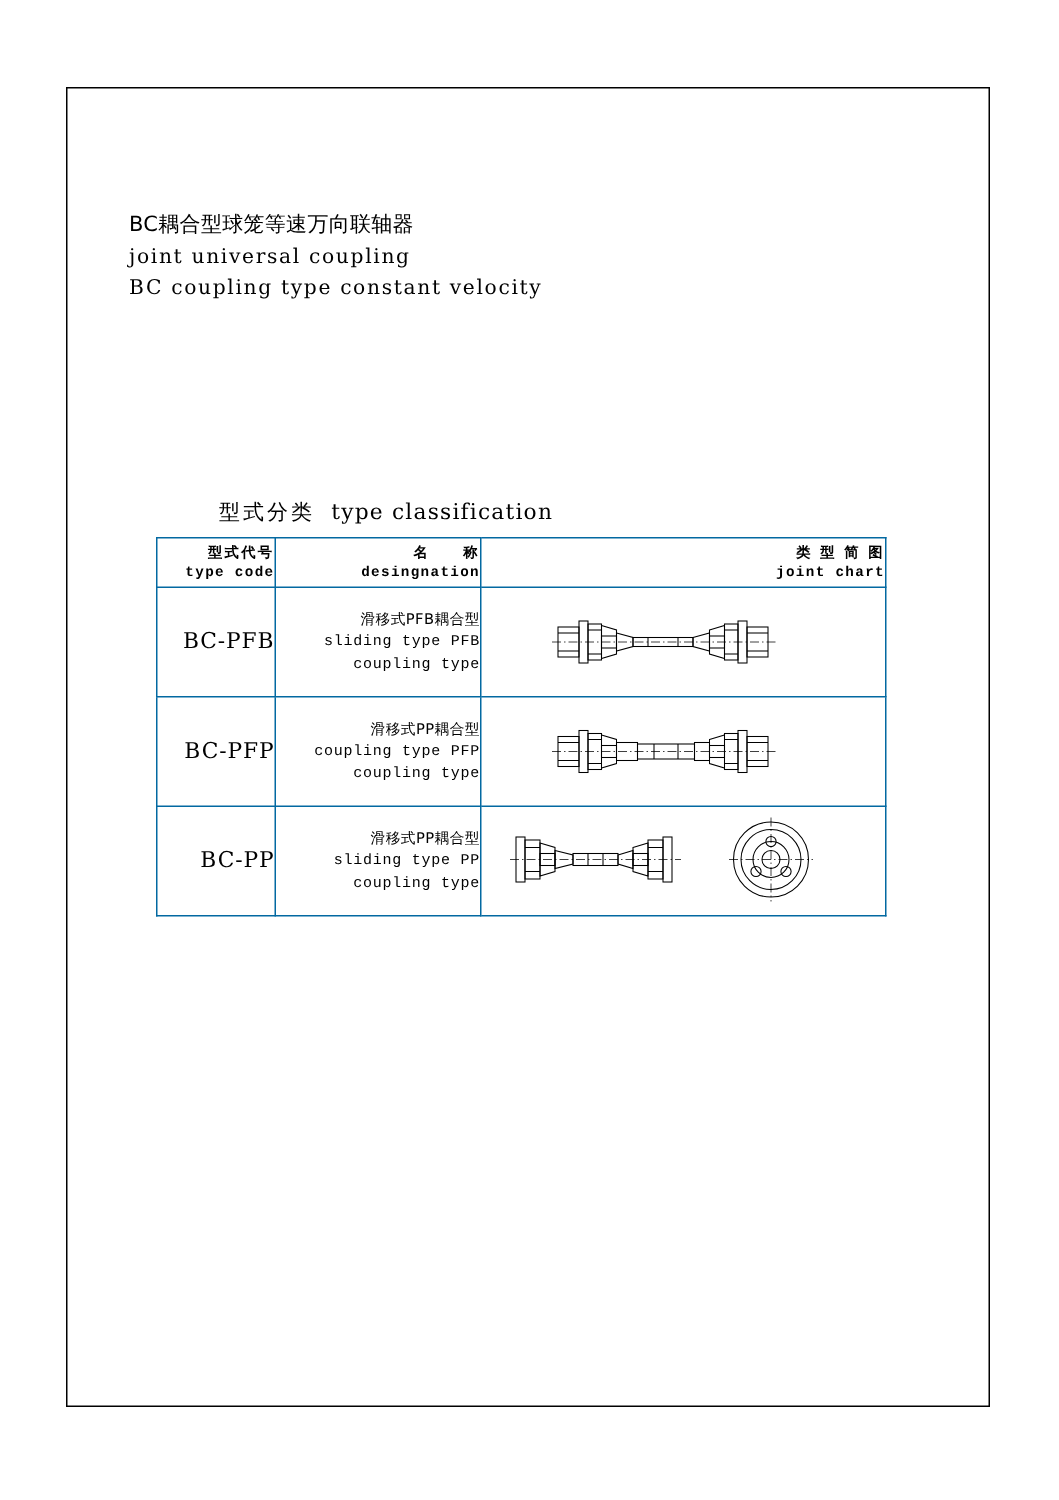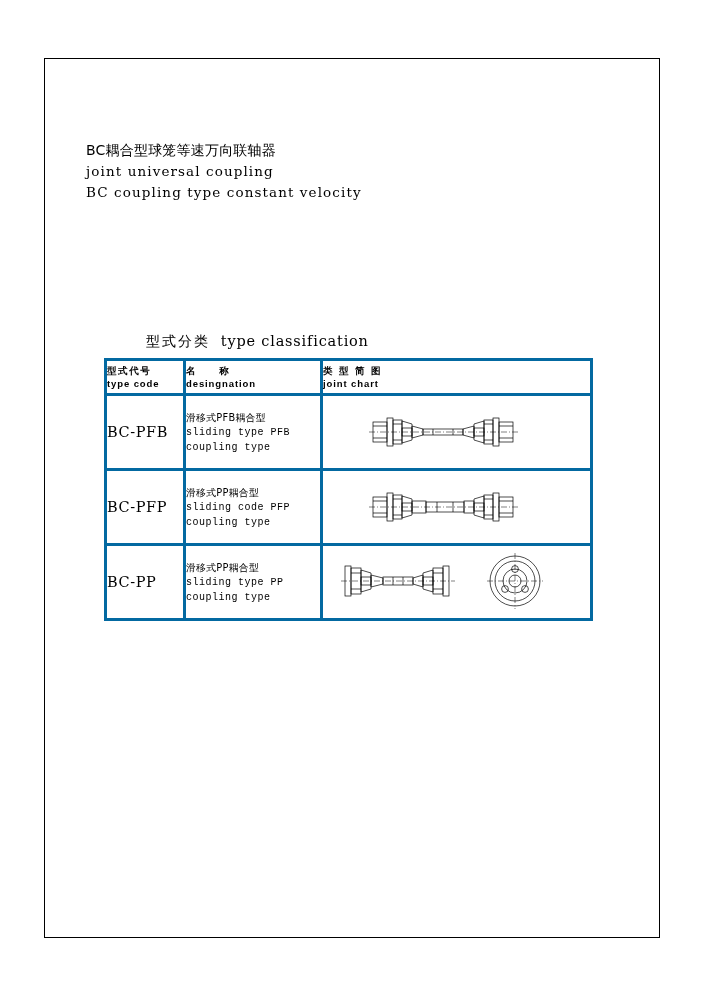--- a/index.html
+++ b/index.html
@@ -70,43 +70,43 @@
   table.class-table {
     position: absolute;
     left: 104px;
     top: 358px;
     width: 486px;
     border-collapse: collapse;
     table-layout: fixed;
   }
   table.class-table td,
   table.class-table th {
-    border: 3px solid #0369a1;
+    border: 1px solid #0369a1;
     padding: 0;
     vertical-align: middle;
-    text-align: left;
+    text-align: right;
   }
 
   col.c-code { width: 79px; }
   col.c-name { width: 137px; }
   col.c-chart { width: 270px; }
 
   .hdr-cell {
     height: 32px;
     padding: 3px 2px;
     line-height: 13px;
   }
   .hdr-cn {
     font-family: "DejaVu Sans", sans-serif;
     font-size: 9.5px;
     letter-spacing: 1.6px;
     display: block;
   }
   .hdr-en {
-    font-family: Liberation Sans, sans-serif;
+    font-family: Liberation Mono, monospace;
     font-size: 9.5px;
     letter-spacing: 0.9px;
     display: block;
   }
 
   .row-cell { height: 72px; }
 
   .code-cell {
     font-family: "DejaVu Serif", serif;
     font-size: 14.5px;
@@ -225,21 +225,21 @@
               <line x1="2" y1="28" x2="152" y2="28" stroke-dasharray="6 2 1 2" stroke-width="0.5"></line>
             </g>
           </svg>
         </div>
       </td>
     </tr>
     <tr class="table-row">
       <td class="row-cell code-cell">BC-PFP</td>
       <td class="row-cell name-cell">
         <span class="name-cn">滑移式PP耦合型</span>
-        <span class="name-en">sliding code PFP</span>
+        <span class="name-en">coupling type PFP</span>
         <span class="name-en">coupling type</span>
       </td>
       <td class="row-cell chart-cell">
         <div class="chart-wrap">
           <svg width="180" height="56" viewBox="0 0 180 56">
             <g fill="none" stroke="#000" stroke-width="0.7">
               <rect x="6" y="18" width="14" height="20"></rect>
               <line x1="6" y1="22" x2="20" y2="22"></line>
               <line x1="6" y1="34" x2="20" y2="34"></line>
               <rect x="20" y="14" width="6" height="28"></rect>

